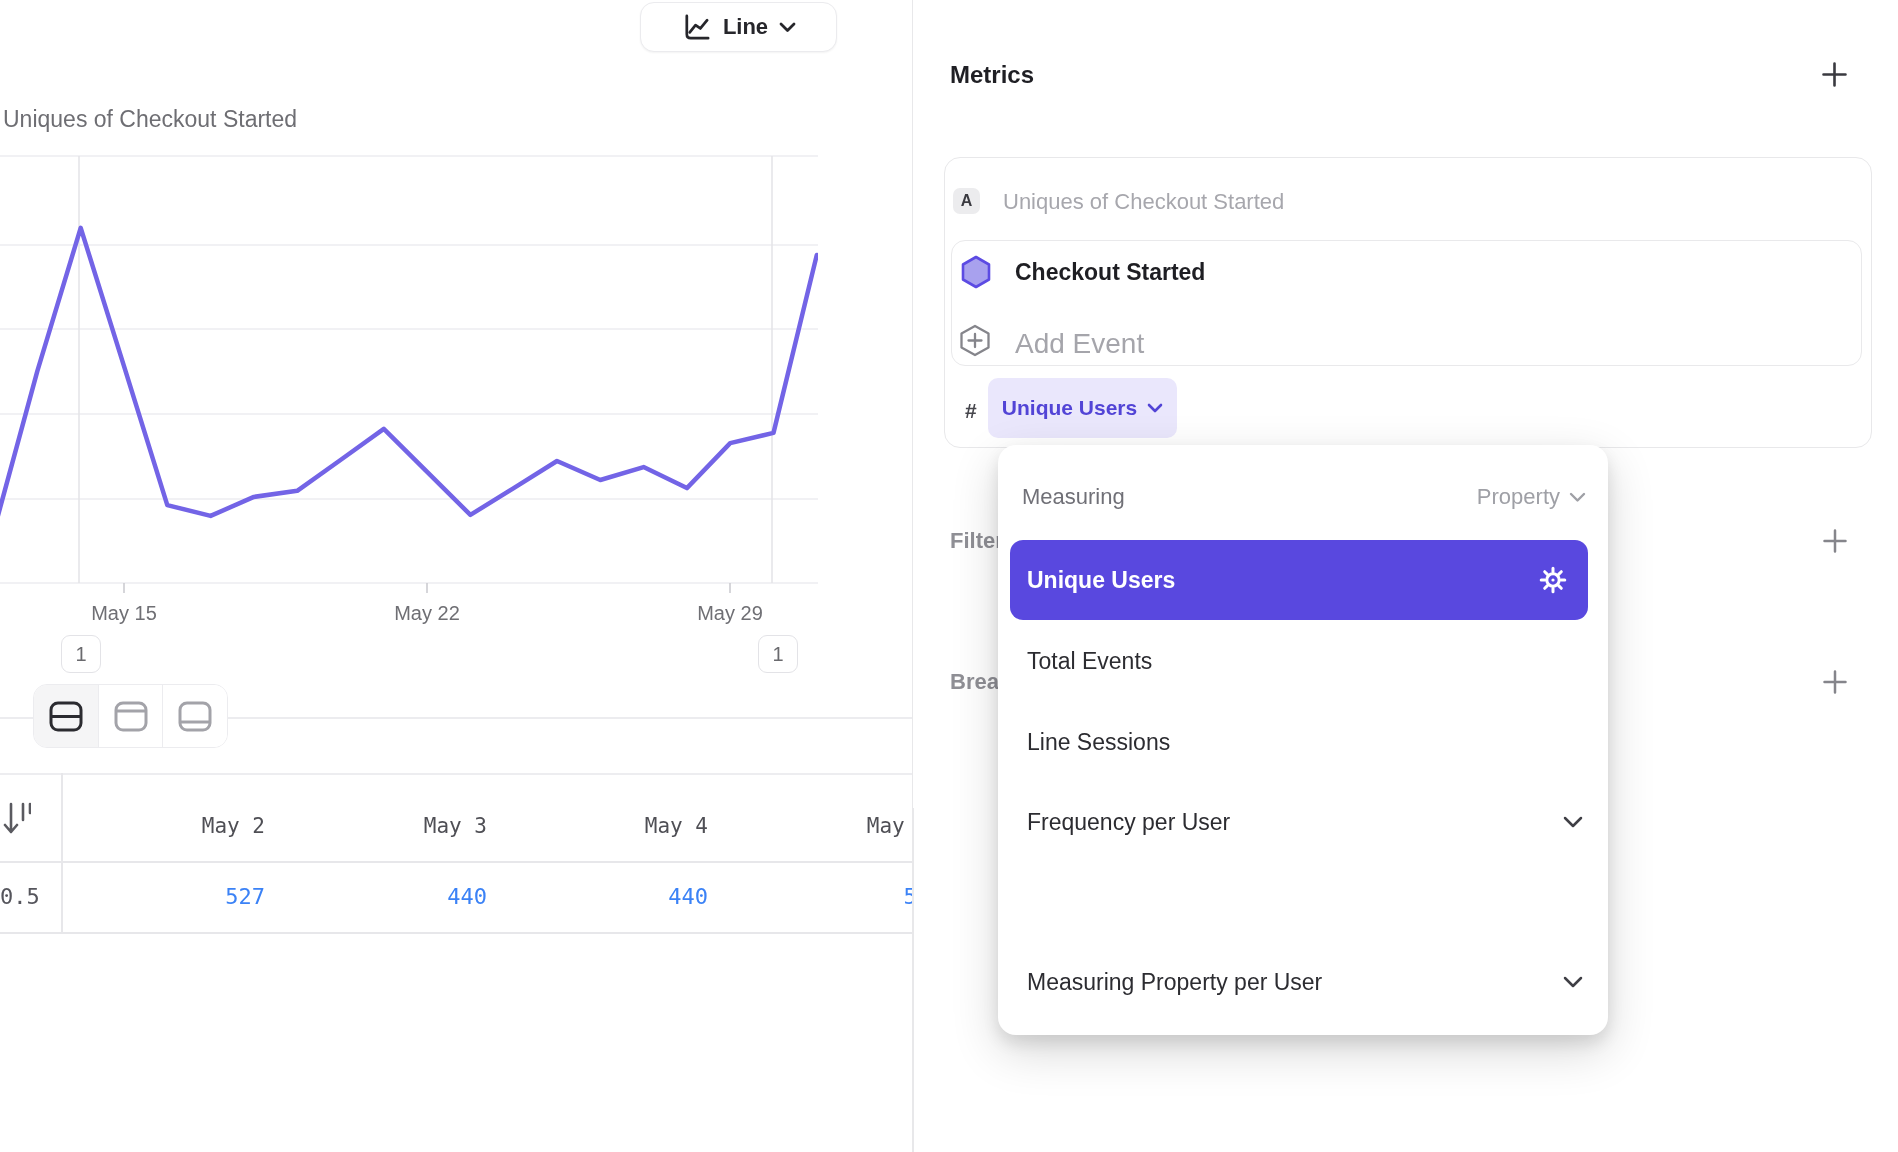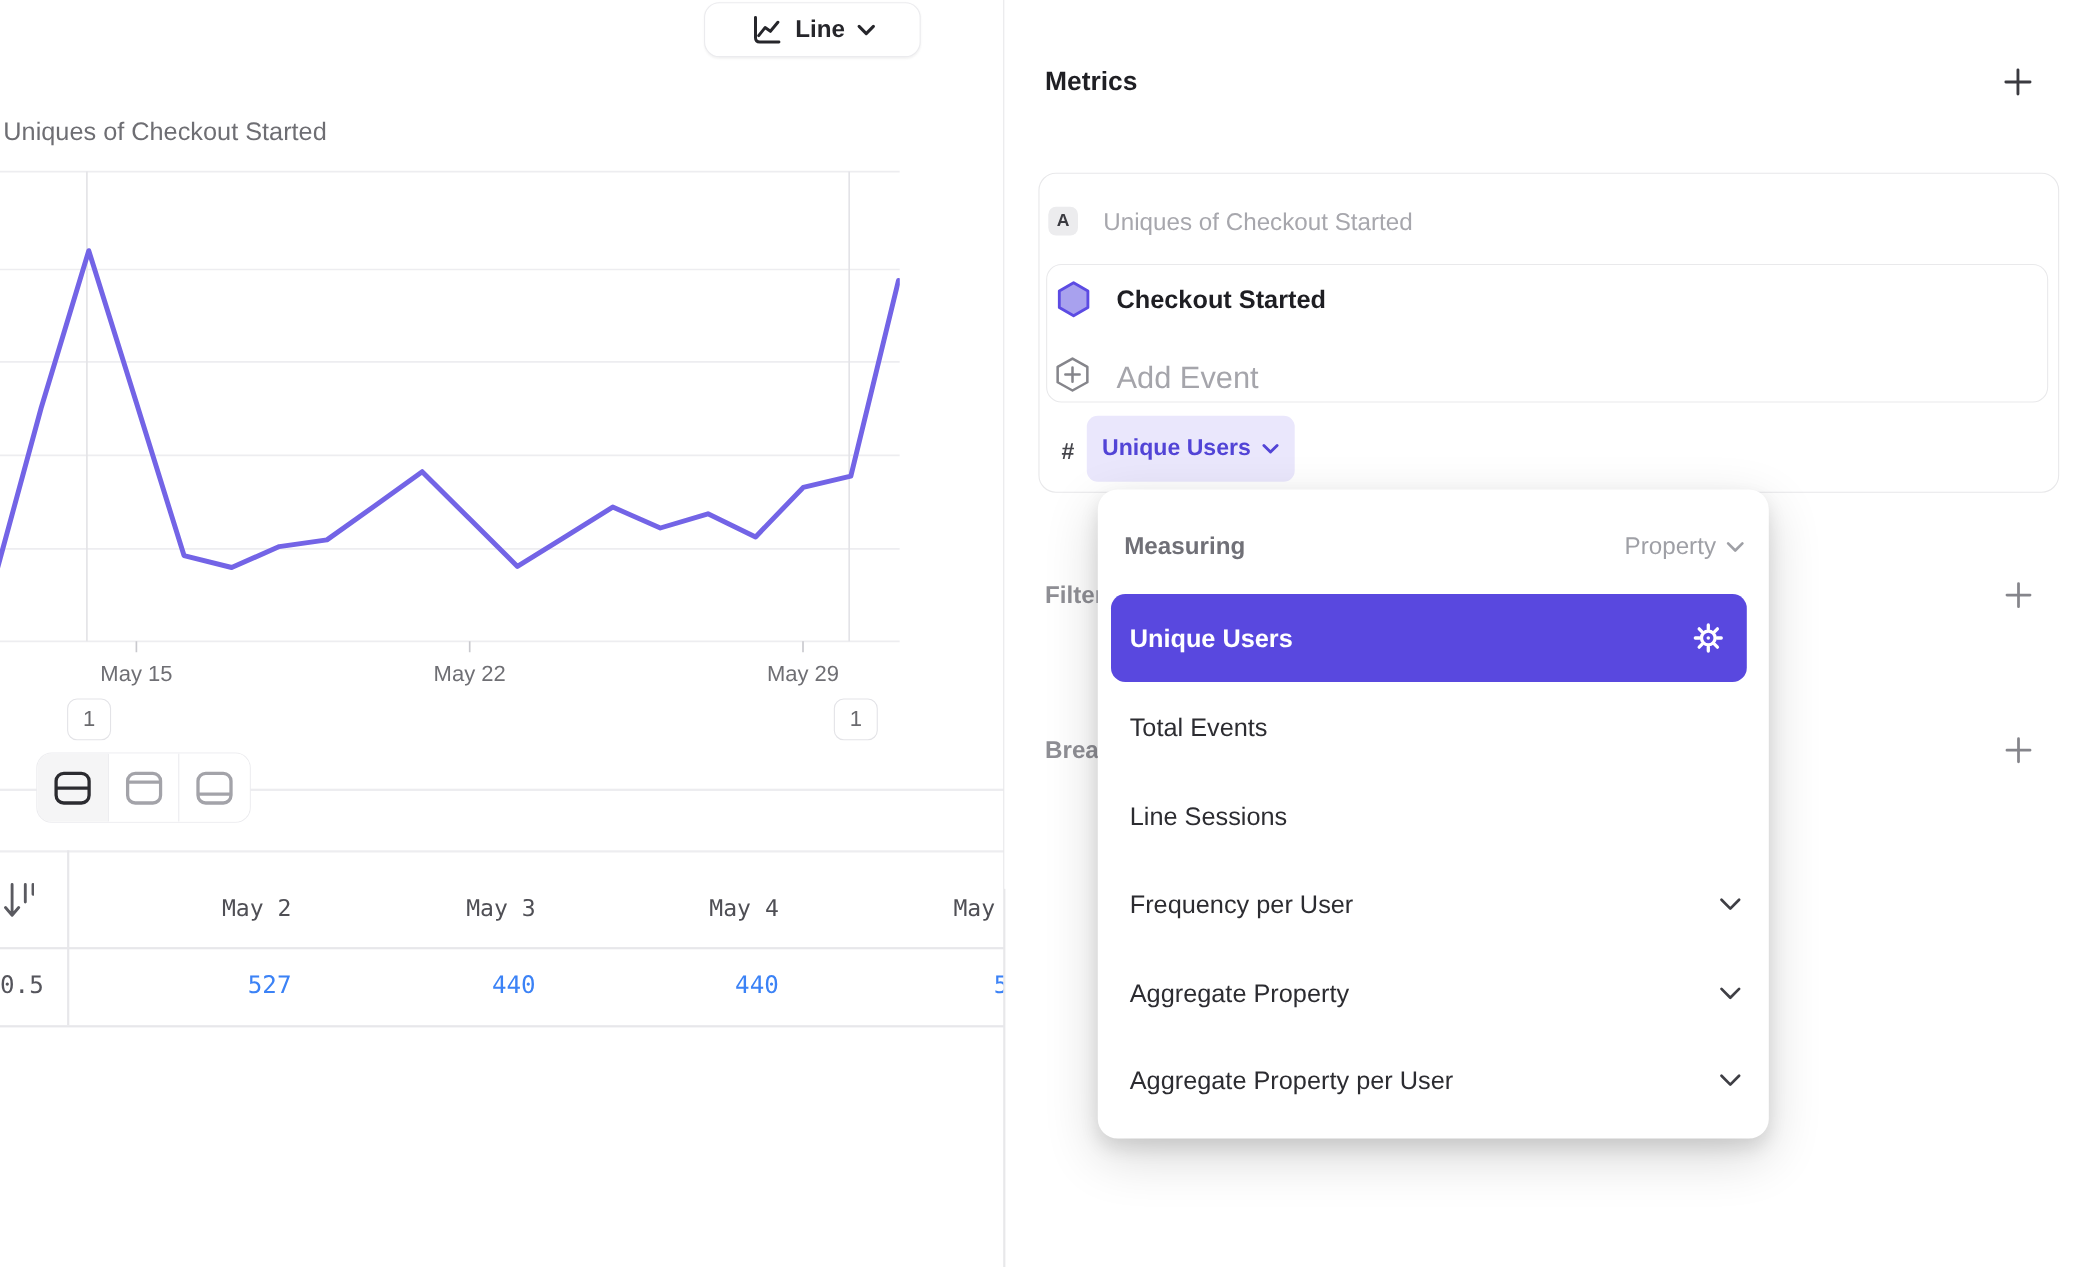--- a/index.html
+++ b/index.html
@@ -88,21 +88,21 @@
   .measure-pill .lbl { font-size:21px; font-weight:600; color:#5244d6; }
 
   .section-label { position:absolute; left:37px; font-size:22px; font-weight:700; color:#8f8f95; white-space:nowrap; }
 
   
   .popover {
     position:absolute; left:85px; top:445px; width:610px; height:590px;
     background:#fff; border-radius:18px; z-index:10;
     box-shadow:0 8px 16px rgba(0,0,0,.10), 0 16px 48px rgba(0,0,0,.16);
   }
-  .pop-header-label { position:absolute; left:24px; top:484px; font-size:22px; font-weight:700; color:#707077; }
+  .pop-header-label { position:absolute; left:24px; top:484px; font-size:22px; font-weight:400; color:#707077; }
   .pop-mode { position:absolute; right:22px; top:484px; display:flex; align-items:center; gap:9px; cursor:pointer; }
   .pop-mode .lbl { font-size:22px; color:#9fa0a6; }
   .pop-item-selected {
     position:absolute; left:12px; top:95px; width:578px; height:80px;
     background:#5948df; border-radius:13px; cursor:pointer;
     display:flex; align-items:center; padding-left:17px;
   }
   .pop-item-selected .lbl { font-size:23px; font-weight:600; color:#fff; }
   .pop-item {
     position:absolute; left:0; width:100%; height:52px; padding-left:29px;
@@ -302,32 +302,24 @@
         <span class="lbl">Line Sessions</span>
       </div>
       <div class="pop-item" id="pop-item-2">
         <span class="lbl">Frequency per User</span>
         <span class="chev">
           <svg width="22" height="14" viewBox="0 0 22 14" fill="none" stroke="#3f3f45" stroke-width="2.5" stroke-linecap="round" stroke-linejoin="round">
             <polyline points="3 3 11 11 19 3"></polyline>
           </svg>
         </span>
       </div>
-      <div class="pop-item" id="pop-item-3">
-        <span class="lbl">Aggregate Property</span>
+      <div class="pop-item" id="pop-item-4">
+        <span class="lbl">Measuring Property per User</span>
         <span class="chev">
           <svg width="22" height="14" viewBox="0 0 22 14" fill="none" stroke="#3f3f45" stroke-width="2.5" stroke-linecap="round" stroke-linejoin="round">
             <polyline points="3 3 11 11 19 3"></polyline>
           </svg>
         </span>
       </div>
-      <div class="pop-item" id="pop-item-4">
-        <span class="lbl">Aggregate Property per User</span>
-        <span class="chev">
-          <svg width="22" height="14" viewBox="0 0 22 14" fill="none" stroke="#3f3f45" stroke-width="2.5" stroke-linecap="round" stroke-linejoin="round">
-            <polyline points="3 3 11 11 19 3"></polyline>
-          </svg>
-        </span>
-      </div>
     </div>
 
   </div>
 </div>
 
 </body></html>

